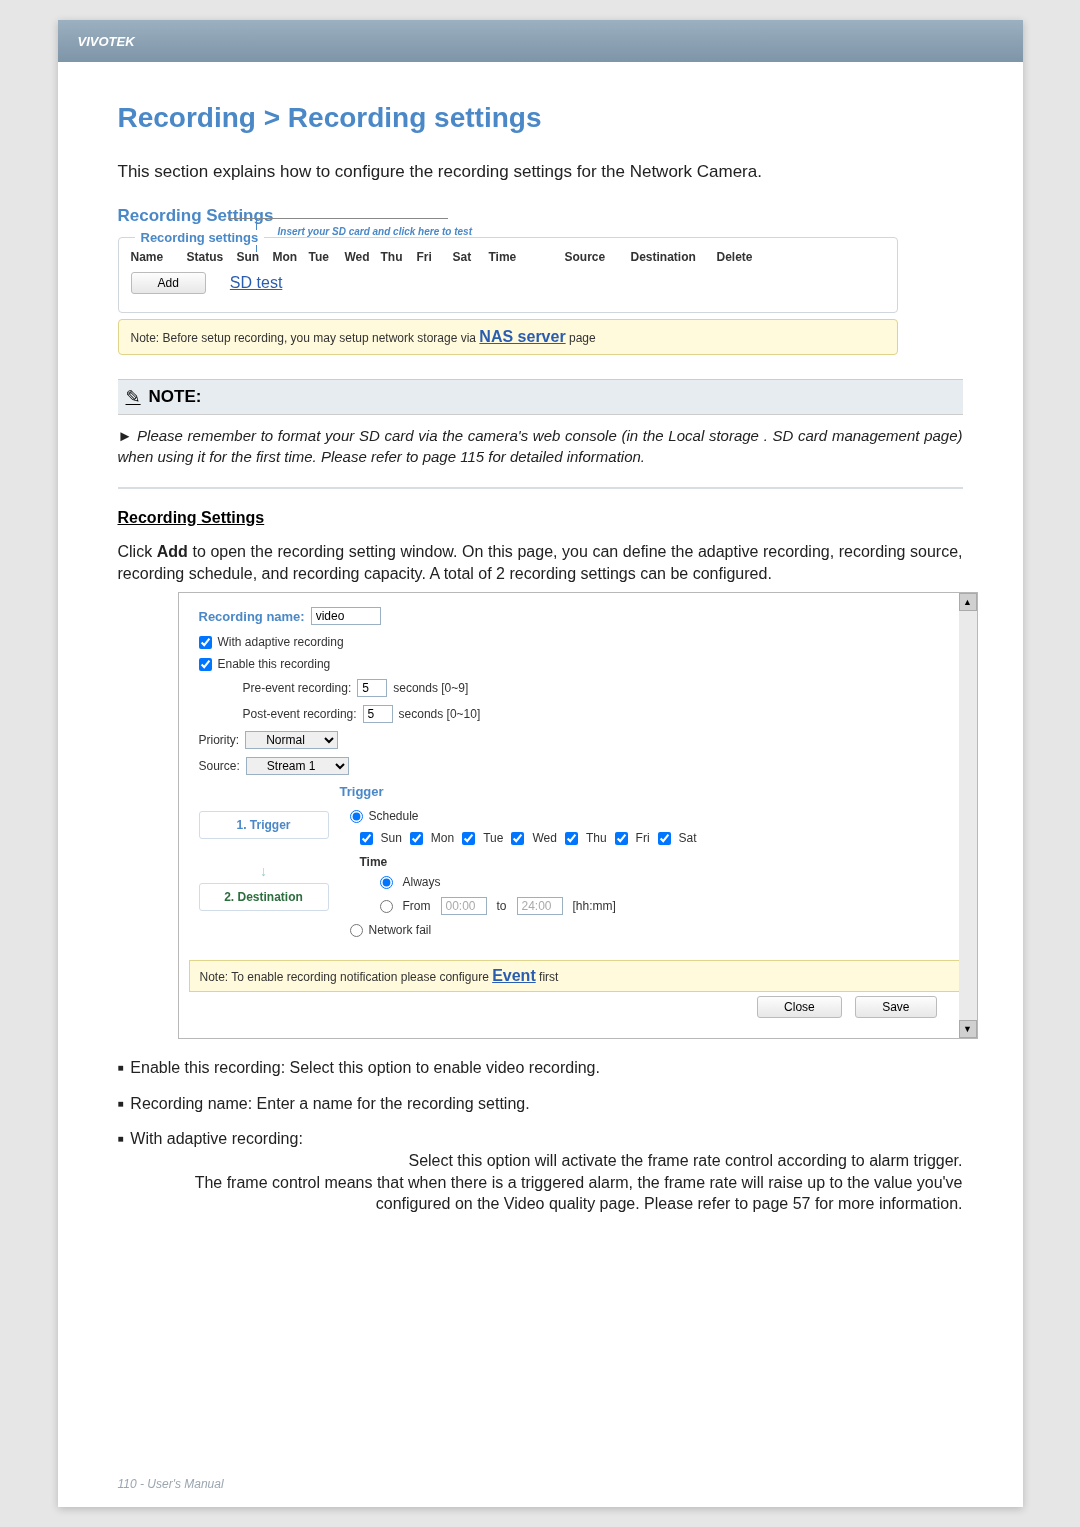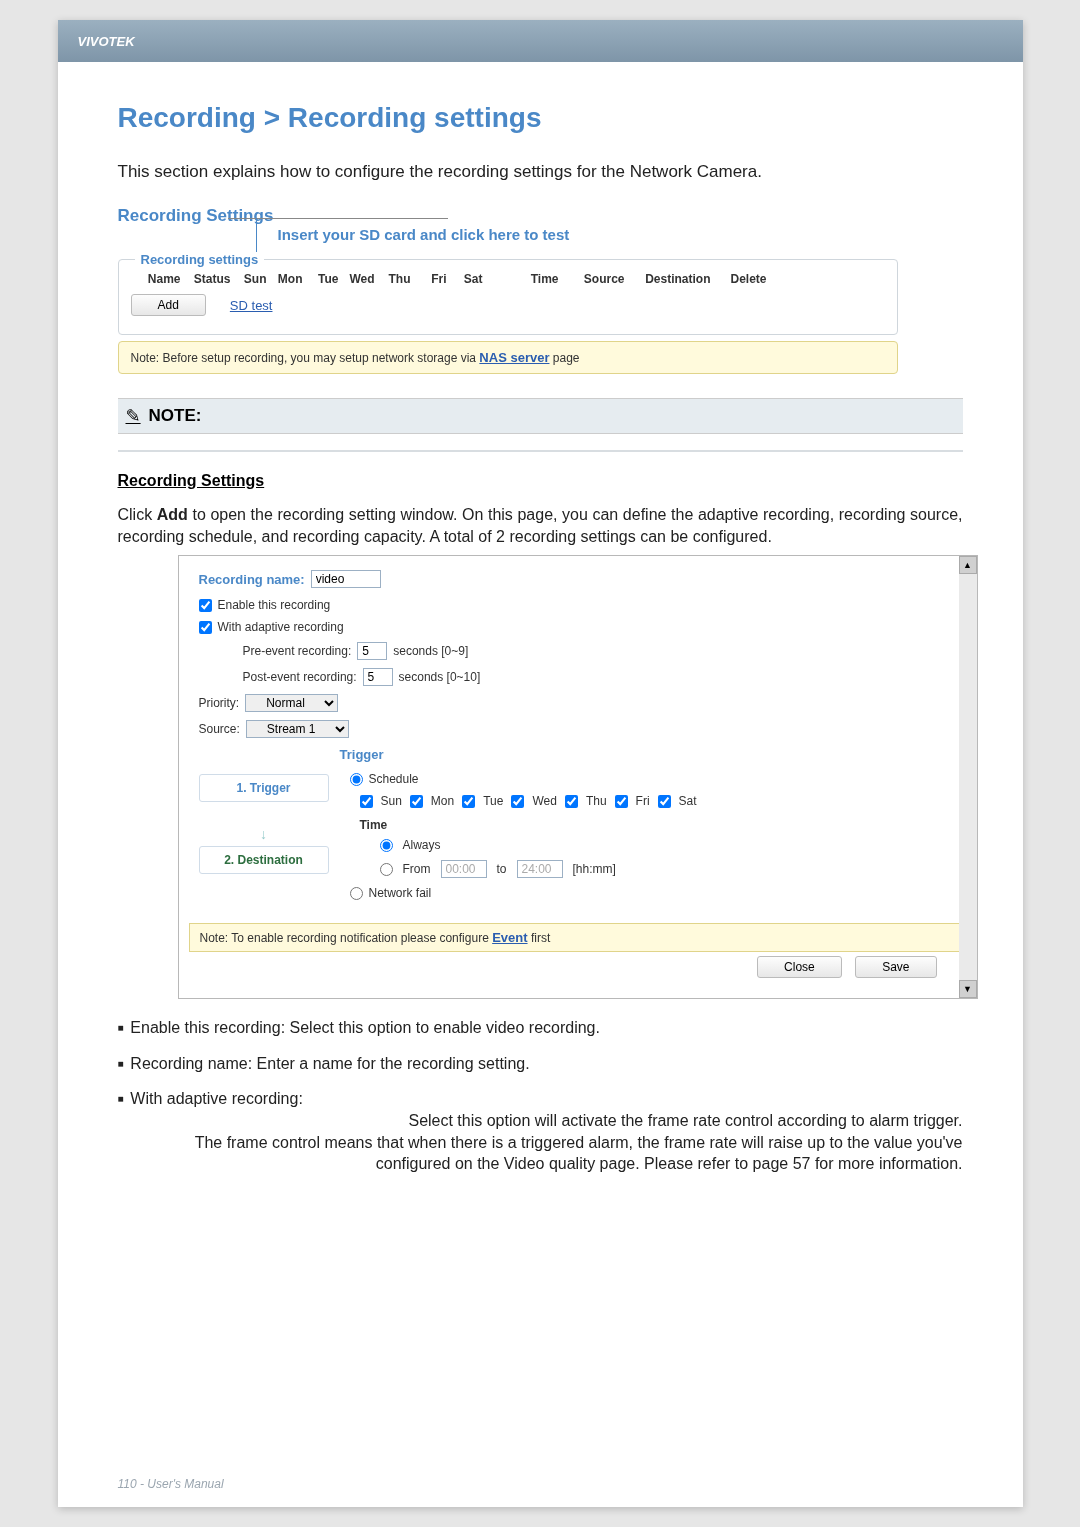--- a/index.html
+++ b/index.html
@@ -3,28 +3,28 @@
 <meta charset="utf-8">
 <style>
   * { box-sizing: border-box; margin: 0; padding: 0; }
   body { font-family: Arial, Helvetica, sans-serif; background: #e6e6e6; width: 1080px; height: 1527px; }
   .page { background: #fff; width: 965px; margin: 20px auto; min-height: 1487px; box-shadow: 0 2px 8px rgba(0,0,0,0.2); position: relative; }
   .header-bar { background: linear-gradient(#9bb0c0, #7e95a8); height: 42px; display: flex; align-items: center; padding-left: 20px; color: #fff; font-style: italic; font-weight: bold; font-size: 13px; }
   .content { padding: 40px 60px 0 60px; }
   h1.section-title { color: #4a88c7; font-size: 28px; font-weight: bold; margin-bottom: 28px; }
   p.intro { font-size: 17px; color: #222; margin-bottom: 24px; }
   .rs-head { color: #4a88c7; font-weight: bold; font-size: 17px; margin-bottom: 4px; }
-  .insert-callout { color: #4a88c7; font-weight: bold; font-size: 15px; margin-left: 160px; margin-top: -4px; margin-bottom: 16px; position: relative; }
+  .insert-callout { color: #4a88c7; font-weight: bold; font-size: 10px; margin-left: 160px; margin-top: -4px; margin-bottom: 0; position: relative; font-style: italic; }
   .settings-box { border: 1px solid #cfd6dc; border-radius: 4px; width: 780px; padding: 0 0 10px 0; margin-bottom: 6px; }
   .fieldset-label { color: #4a88c7; font-size: 13px; font-weight: bold; position: relative; top: -10px; left: 16px; background: #fff; padding: 0 6px; display: inline-block; }
   .table-head { display: flex; font-size: 12px; font-weight: bold; color: #333; padding: 0 12px; gap: 6px; margin-top: -6px; }
-  .table-head span { text-align: right; }
+  .table-head span { text-align: left; }
   .add-row { display: flex; align-items: center; gap: 24px; padding: 8px 12px; }
   .add-btn { background: linear-gradient(#fdfdfd,#e7e7e7); border: 1px solid #bbb; border-radius: 3px; padding: 3px 26px; font-size: 12px; cursor: pointer; }
-  .link { color: #2a5db0; text-decoration: underline; font-size: 13px; cursor: pointer; }
+  .link { color: #2a5db0; text-decoration: underline; font-size: 16px; cursor: pointer; }
   .note-strip { background: #fffadc; border: 1px solid #e0d48a; border-radius: 4px; width: 780px; padding: 8px 12px; font-size: 12px; color: #333; margin-bottom: 24px; }
   .note-header-bar { background: #e6ecf0; padding: 6px 8px; display: flex; align-items: center; gap: 8px; border-top: 1px solid #ccc; border-bottom: 1px solid #ccc; margin-bottom: 10px; }
   .note-header-bar .note-word { font-weight: bold; font-size: 17px; }
   .note-body { font-style: italic; color: #222; font-size: 15px; line-height: 1.4; margin-bottom: 20px; text-align: justify; }
   .note-sep { border: none; border-top: 2px solid #d8dde1; margin: 16px 0 20px 0; }
   .underline-head { text-decoration: underline; font-weight: bold; font-size: 16px; margin-bottom: 14px; }
   .body-text { font-size: 16px; color: #222; text-align: justify; line-height: 1.35; margin-bottom: 8px; }
   .panel-wrap { margin-left: 60px; margin-bottom: 18px; }
   .panel { border: 1px solid #b8b8b8; background: #fff; width: 800px; position: relative; }
   .panel-scroll { position: absolute; right: 0; top: 0; bottom: 0; width: 18px; background: #eaeaea; }
@@ -104,20 +104,24 @@
 
     <div class="note-strip">
       <span>Note: Before setup recording, you may setup network storage via </span><span class="link" style="font-weight:bold">NAS server</span><span> page</span>
     </div>
 
     <div class="note-header-bar">
       <span class="pencil-icon">✎</span>
       <span class="note-word">NOTE:</span>
     </div>
 
+    <div class="note-body">
+      <span>►</span>
+      <span>Please remember to format your SD card via the camera's web console (in the Local storage . SD card management page) when using it for the first time. Please refer to page 115 for detailed information.</span>
+    </div>
 
     <hr class="note-sep">
 
     <div class="underline-head">Recording Settings</div>
 
     <p class="body-text">
       <span>Click </span><b>Add</b><span> to open the recording setting window. On this page, you can define the adaptive recording, recording source, recording schedule, and recording capacity. A total of 2 recording settings can be configured.</span>
     </p>
 
     <div class="panel-wrap">
@@ -129,26 +133,26 @@
         </div>
         <div class="panel-inner">
 
           <div class="rec-name-row">
             <span class="rec-name-label">Recording name:</span>
             <input class="small-input" style="width: 70px;" value="video">
           </div>
 
           <div class="form-row">
             <input type="checkbox" checked="" style="">
+            <span>With adaptive recording</span>
+          </div>
+
+          <div class="form-row">
+            <input type="checkbox" checked="" style="">
             <span>Enable this recording</span>
-          </div>
-
-          <div class="form-row">
-            <input type="checkbox" checked="" style="">
-            <span>With adaptive recording</span>
           </div>
 
           <div class="form-row indent2">
             <span>Pre-event recording:</span>
             <input class="small-input" style="width: 30px;" value="5">
             <span>seconds [0~9]</span>
           </div>
 
           <div class="form-row indent2">
             <span>Post-event recording:</span>

